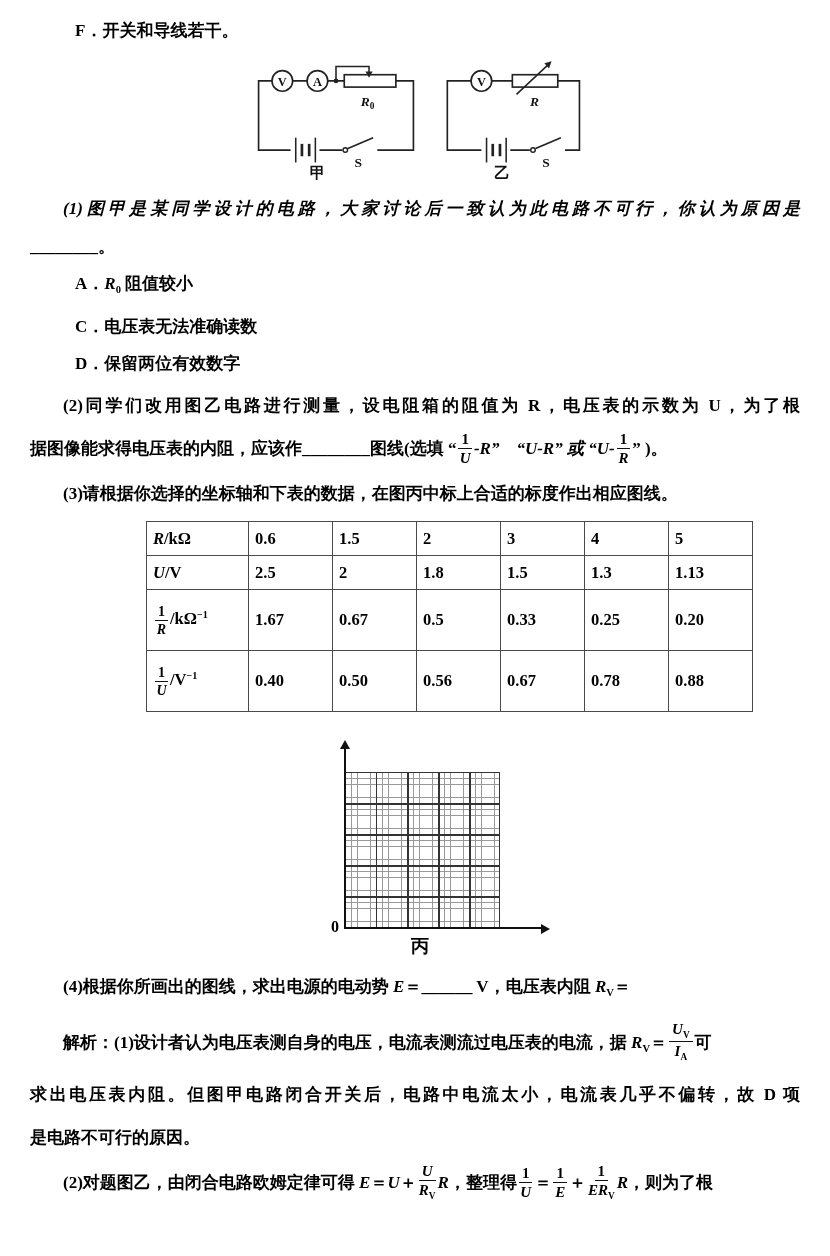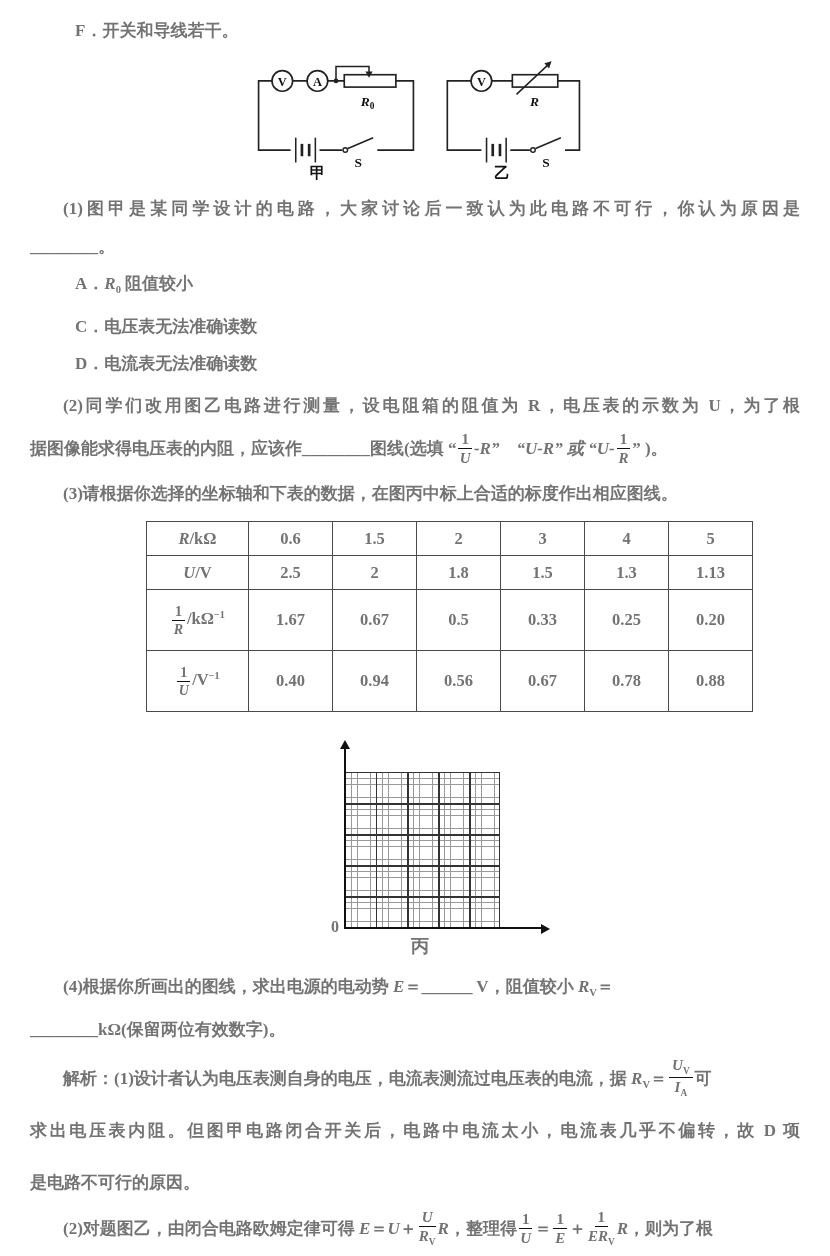--- a/index.html
+++ b/index.html
@@ -2,42 +2,42 @@
 <html><head>
 <meta charset="utf-8">
 <style>
   * { margin:0; padding:0; box-sizing:border-box; }
   html,body { background:#fff; }
   .page {
     position:relative; width:830px; height:1256px; margin:0 auto;
     background:#fff; overflow:hidden;
     padding:16px 30px 0 30px;
     font-family:"Liberation Serif","DejaVu Serif",serif;
-    color:#737373;
+    color:#000000;
   }
   .line { font-size:17px; font-weight:700; line-height:30px; white-space:nowrap; }
   .fill { white-space:normal; text-align:justify; text-align-last:justify; }
   .ind  { padding-left:33px; }
   .ind-f{ padding-left:45px; }
   .v    { font-style:italic; font-family:"Liberation Serif",serif; }
   sub   { font-size:0.62em; font-weight:700; }
   sup   { font-size:0.62em; font-weight:700; }
   .hei  { font-family:"Liberation Sans","DejaVu Sans",sans-serif; font-weight:700; }
   .frac { display:inline-flex; flex-direction:column; align-items:center;
           vertical-align:middle; line-height:1.08; font-size:15px; margin:0 2px; position:relative; top:-2px;}
   .frac .num { border-bottom:1.5px solid #111; padding:0 3px 1px; }
   .frac .den { padding-top:1px; }
   .frac-line { line-height:48px; }
   
   .circuits { display:flex; gap:22px; margin:6px 0 0 222px; }
   svg text { font-weight:700; fill:#111; }
   
   table.data { border-collapse:collapse; margin:12px 0 0 116px; }
-  table.data td { border:1.6px solid #4a4a4a; text-align:center; vertical-align:middle;
-                  font-size:16.5px; font-weight:700; padding:0 12px; }
+  table.data td { border:1.6px solid #4a4a4a; vertical-align:middle;
+                  font-size:16.5px; font-weight:700; padding:0 6px; }
   td.c0 { width:102px; } td.cv { width:84px; }
   tr.r-sm td { height:34px; } tr.r-lg td { height:61px; }
   .tfrac { font-size:14px; top:0; }
   
   .graph { position:relative; width:230px; height:218px; margin:30px 0 0 303px; }
   .grid  {
     position:absolute; left:12px; top:30px; width:155px; height:155px;
     border-right:1.6px solid #333;
     background-image:
       repeating-linear-gradient(to right,  #333 0, #333 1.5px, transparent 1.5px, transparent 31px),
@@ -118,35 +118,35 @@
       <rect x="85" y="89" width="34" height="12" fill="#fff"></rect>
       <circle cx="88" cy="95" r="2.2" fill="#fff" stroke="#222" stroke-width="1.4"></circle>
       <line x1="90.5" y1="93.5" x2="115" y2="83" stroke="#222" stroke-width="1.6"></line>
 
       <text x="85" y="52" font-size="13" font-style="italic">R</text>
       <text x="97" y="111" font-size="13">S</text>
       <text x="58" y="122" font-size="15" text-anchor="middle">乙</text>
     </svg>
   </div>
 
-  <div class="line fill ind" style="margin-top:14px;">
+  <div class="line fill ind" style="margin-top:14px;font-style:italic;">
     <span>(1)图甲是某同学设计的电路，大家讨论后一致认为此电路不可行，你认为原因是</span>
   </div>
   <div class="line" style="margin-top:8px;">
     <span>________</span><span>。</span>
   </div>
 
   <div class="line ind-f" style="margin-top:7px;">
     <span>A．</span><span class="v">R</span><sub>0</sub><span style="margin-left:4px;">阻值较小</span>
   </div>
   <div class="line ind-f" style="margin-top:7px;">
     <span>C．电压表无法准确读数</span>
   </div>
   <div class="line ind-f" style="margin-top:7px;">
-    <span>D．电流表无法准确读数</span>
+    <span>D．保留两位有效数字</span>
   </div>
 
   <div class="line fill ind" style="margin-top:12px;">
     <span>(2)同学们改用图乙电路进行测量，设电阻箱的阻值为 R，电压表的示数为 U，为了根</span>
   </div>
   <div class="line frac-line" style="margin-top:4px;">
     <span>据图像能求得电压表的内阻，应该作</span><span>________</span><span>图线(选填 “</span><span class="frac">
         <span class="num">1</span>
         <span class="den v">U</span>
       </span><span class="v">-R”　“U-R” 或 “U-</span><span class="frac">
@@ -190,56 +190,53 @@
       <td class="cv">0.33</td>
       <td class="cv">0.25</td>
       <td class="cv">0.20</td>
     </tr>
     <tr class="r-lg">
       <td class="c0"><span class="frac tfrac">
               <span class="num">1</span>
               <span class="den v">U</span>
             </span><span>/V</span><sup>−1</sup></td>
       <td class="cv">0.40</td>
-      <td class="cv">0.94</td>
+      <td class="cv">0.50</td>
       <td class="cv">0.56</td>
       <td class="cv">0.67</td>
       <td class="cv">0.78</td>
       <td class="cv">0.88</td>
     </tr>
   </tbody>
     </table>
 
   <div class="graph">
     <div class="grid"></div>
     <div class="yaxis"></div>
     <div class="yarrow"></div>
     <div class="xaxis"></div>
     <div class="xarrow"></div>
     <div class="origin">0</div>
     <div class="gcap">丙</div>
   </div>
 
   <div class="line ind" style="margin-top:12px;">
-    <span>(4)根据你所画出的图线，求出电源的电动势 </span><span class="v">E</span><span>＝</span><span>______</span><span> V，阻值较小 </span><span class="v">R</span><sub>V</sub><span>＝</span>
-  </div>
-  <div class="line" style="margin-top:6px;">
-    <span>________</span><span>kΩ(保留两位有效数字)。</span>
+    <span>(4)根据你所画出的图线，求出电源的电动势 </span><span class="v">E</span><span>＝</span><span>______</span><span> V，电压表内阻 </span><span class="v">R</span><sub>V</sub><span>＝</span>
   </div>
 
   <div class="line frac-line ind" style="margin-top:10px;">
     <span class="hei">解析：</span><span>(1)设计者认为电压表测自身的电压，电流表测流过电压表的电流，据 </span><span class="v">R</span><sub>V</sub><span>＝</span><span class="frac">
         <span class="num"><span class="v">U</span><sub>V</sub></span>
         <span class="den"><span class="v">I</span><sub>A</sub></span>
       </span><span>可</span>
   </div>
   <div class="line fill" style="margin-top:7px;">
     <span>求出电压表内阻。但图甲电路闭合开关后，电路中电流太小，电流表几乎不偏转，故 D 项</span>
   </div>
-  <div class="line" style="margin-top:23px;font-family:Liberation Mono, monospace;">
+  <div class="line" style="margin-top:13px;">
     <span>是电路不可行的原因。</span>
   </div>
   <div class="line frac-line ind" style="margin-top:6px;">
     <span>(2)对题图乙，由闭合电路欧姆定律可得 </span><span class="v">E</span><span>＝</span><span class="v">U</span><span>＋</span><span class="frac">
         <span class="num v">U</span>
         <span class="den"><span class="v">R</span><sub>V</sub></span>
       </span><span class="v">R</span><span>，整理得</span><span class="frac">
         <span class="num">1</span>
         <span class="den v">U</span>
       </span><span>＝</span><span class="frac">

